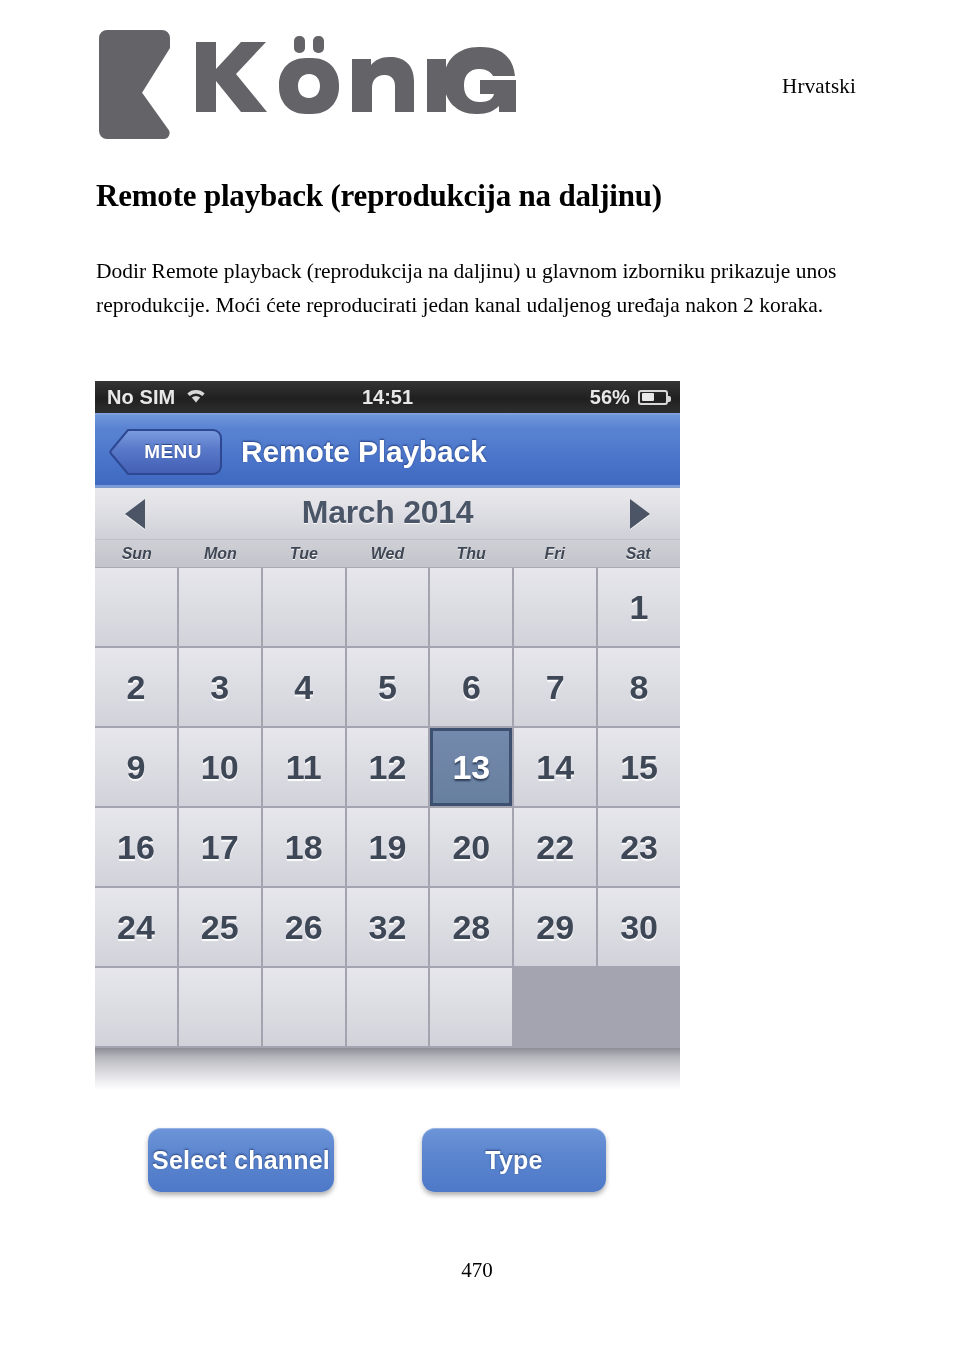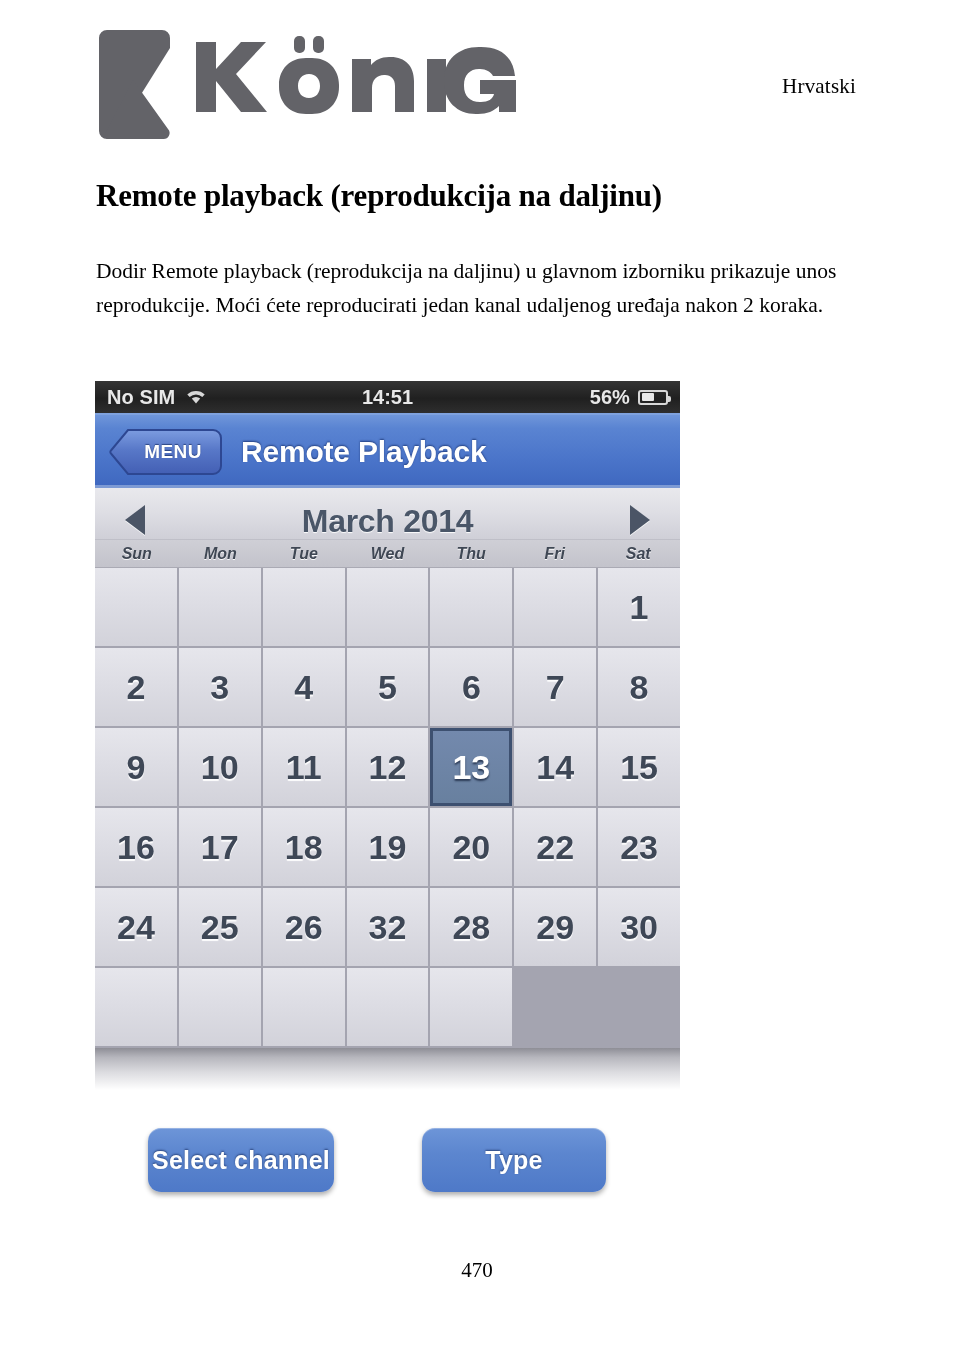--- a/index.html
+++ b/index.html
@@ -90,21 +90,21 @@
     height: 32px;
     background: #2a2a2a;
     background: linear-gradient(180deg, #343434 0%, #202020 55%, #2e2e2e 100%);
     display: flex;
     align-items: center;
     position: relative;
     padding: 0 12px;
   }
   .sb-left {
     display: flex;
-    align-items: flex-end;
+    align-items: flex-start;
     gap: 9px;
   }
   .sb-text {
     font-family: "Liberation Sans", sans-serif;
     font-weight: bold;
     font-size: 20px;
     color: #e8e8e8;
     letter-spacing: 0.1px;
   }
   .sb-center {
@@ -198,23 +198,23 @@
     color: #ffffff;
     text-shadow: 0 -1px 2px rgba(25,50,110,0.8);
     letter-spacing: -0.2px;
   }
 
   
   .month-bar {
     height: 52px;
     background: linear-gradient(180deg, #e9e9ed 0%, #dedee4 48%, #cfcfd7 100%);
     display: flex;
-    align-items: flex-start;
+    align-items: flex-end;
     justify-content: space-between;
-    padding: 15px 22px;
+    padding: 8px 22px;
     border-bottom: 1px solid #bfbfc8;
   }
   .arrow-btn {
     width: 36px; height: 34px;
     display: flex;
     align-items: center;
     justify-content: center;
   }
   .tri-left {
     width: 0; height: 0;

